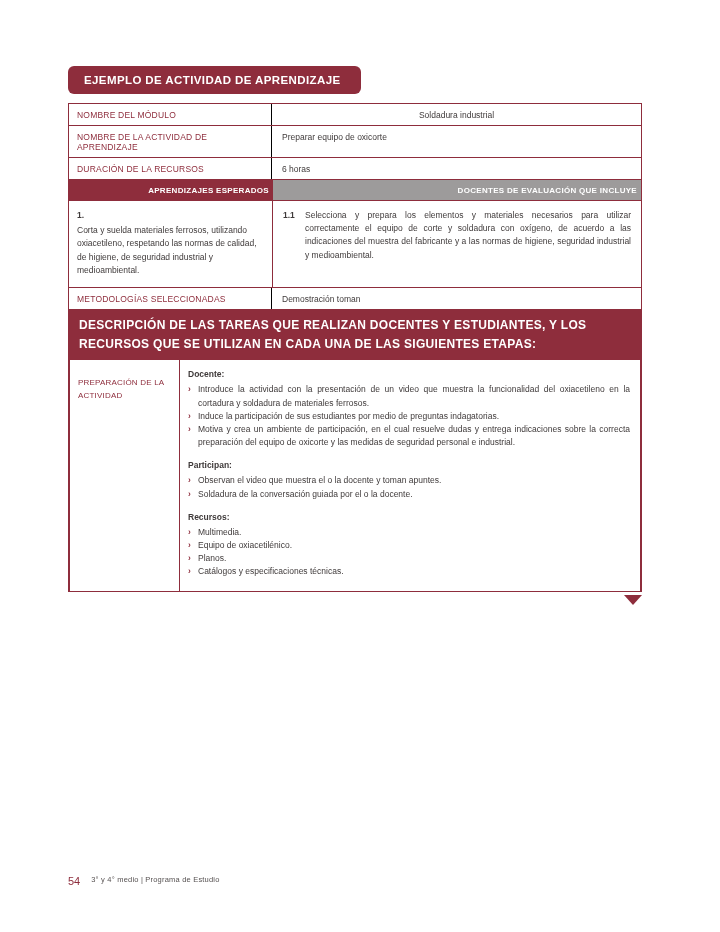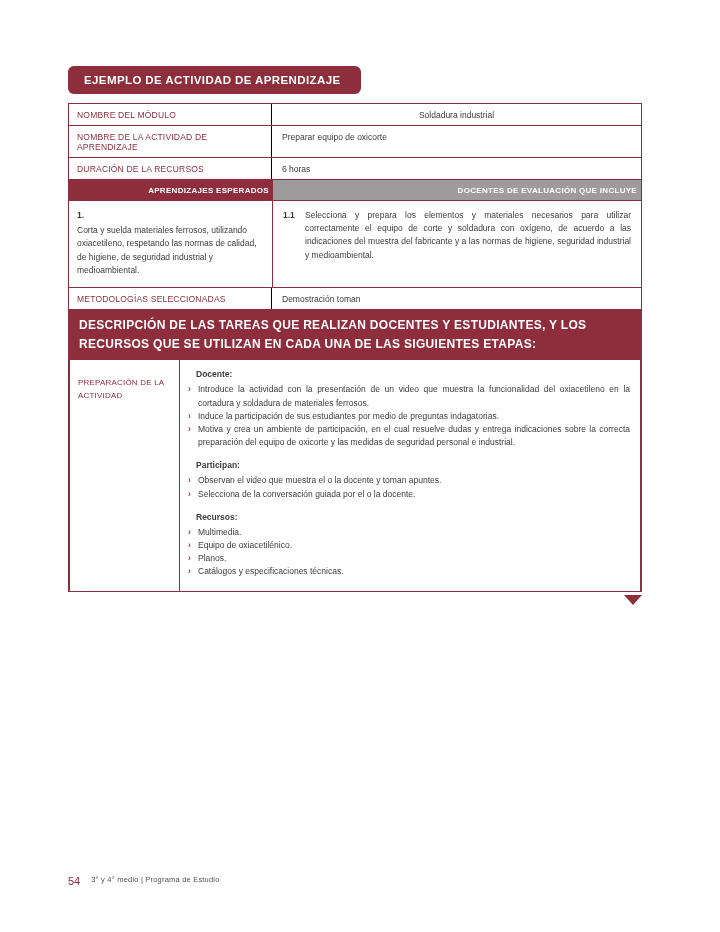--- a/index.html
+++ b/index.html
@@ -116,21 +116,21 @@
     letter-spacing: 0.2px;
     line-height: 1.6;
     padding: 17px 8px;
   }
   .stage-body {
     flex: 1;
     padding: 8px 10px 12px 8px;
     font-size: 8.5px;
     line-height: 1.55;
   }
-  .sec-heading { font-weight: bold; margin: 0 0 2px 8px; }
+  .sec-heading { font-weight: bold; margin: 0 0 2px 0; }
   .sec { margin-bottom: 10px; }
   .sec:last-child { margin-bottom: 0; }
   .bullet { display: flex; }
   .b-mark {
     flex: 0 0 10px;
     color: #8e2d3c;
     font-weight: bold;
   }
   .b-text { flex: 1; text-align: justify; }
   
@@ -233,21 +233,21 @@
           </div>
 
           <div class="sec">
             <div class="sec-heading">Participan:</div>
             <div class="bullet">
               <span class="b-mark">›</span>
               <span class="b-text">Observan el video que muestra el o la docente y toman apuntes.</span>
             </div>
             <div class="bullet">
               <span class="b-mark">›</span>
-              <span class="b-text">Selecciona de la conversación guiada por el o la docente.</span>
+              <span class="b-text">Soldadura de la conversación guiada por el o la docente.</span>
             </div>
           </div>
 
           <div class="sec">
             <div class="sec-heading">Recursos:</div>
             <div class="bullet">
               <span class="b-mark">›</span>
               <span class="b-text">Multimedia.</span>
             </div>
             <div class="bullet">

